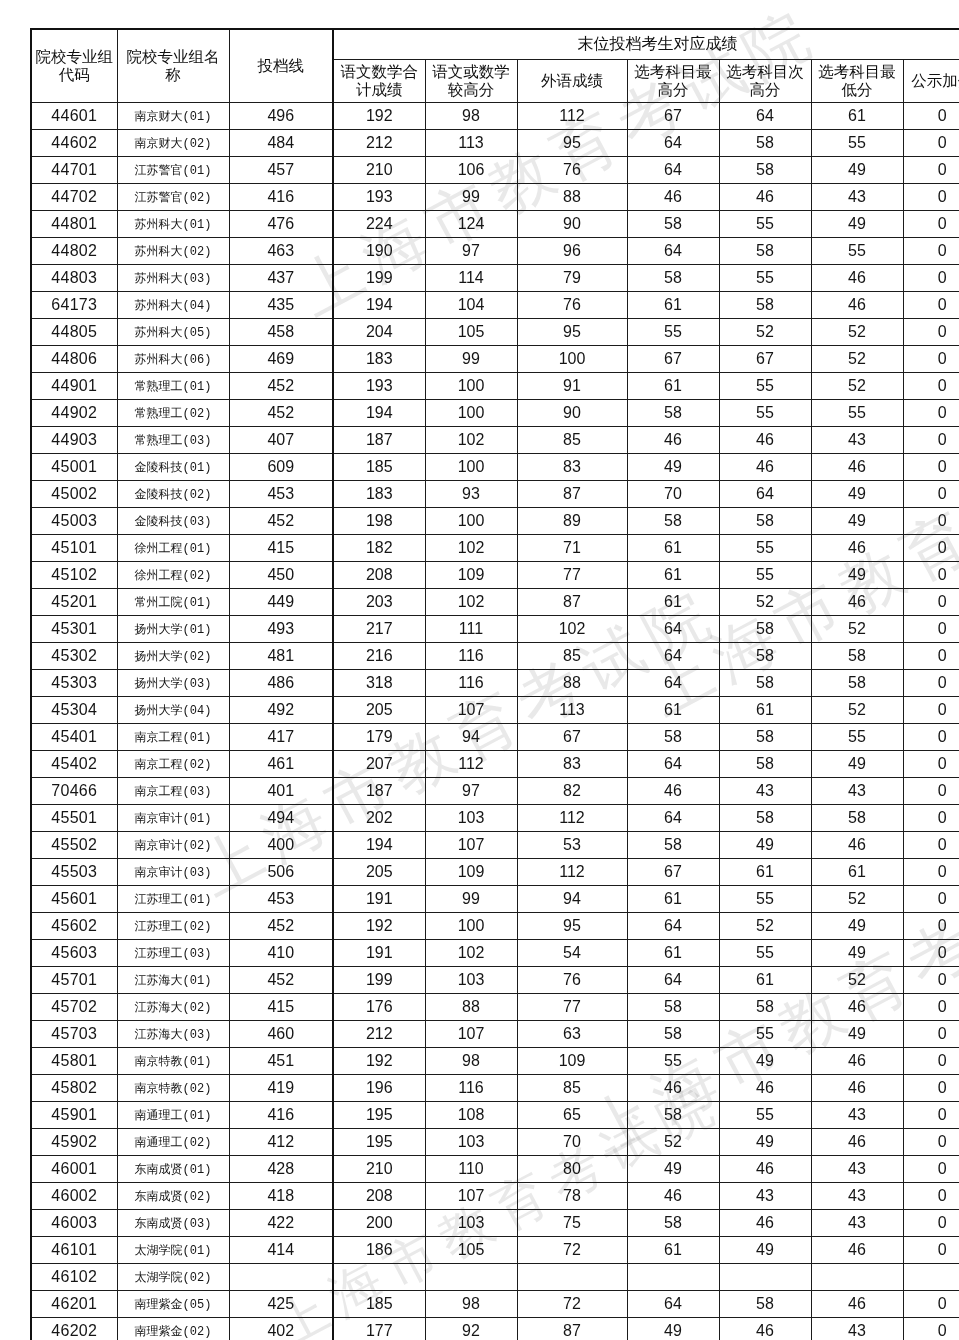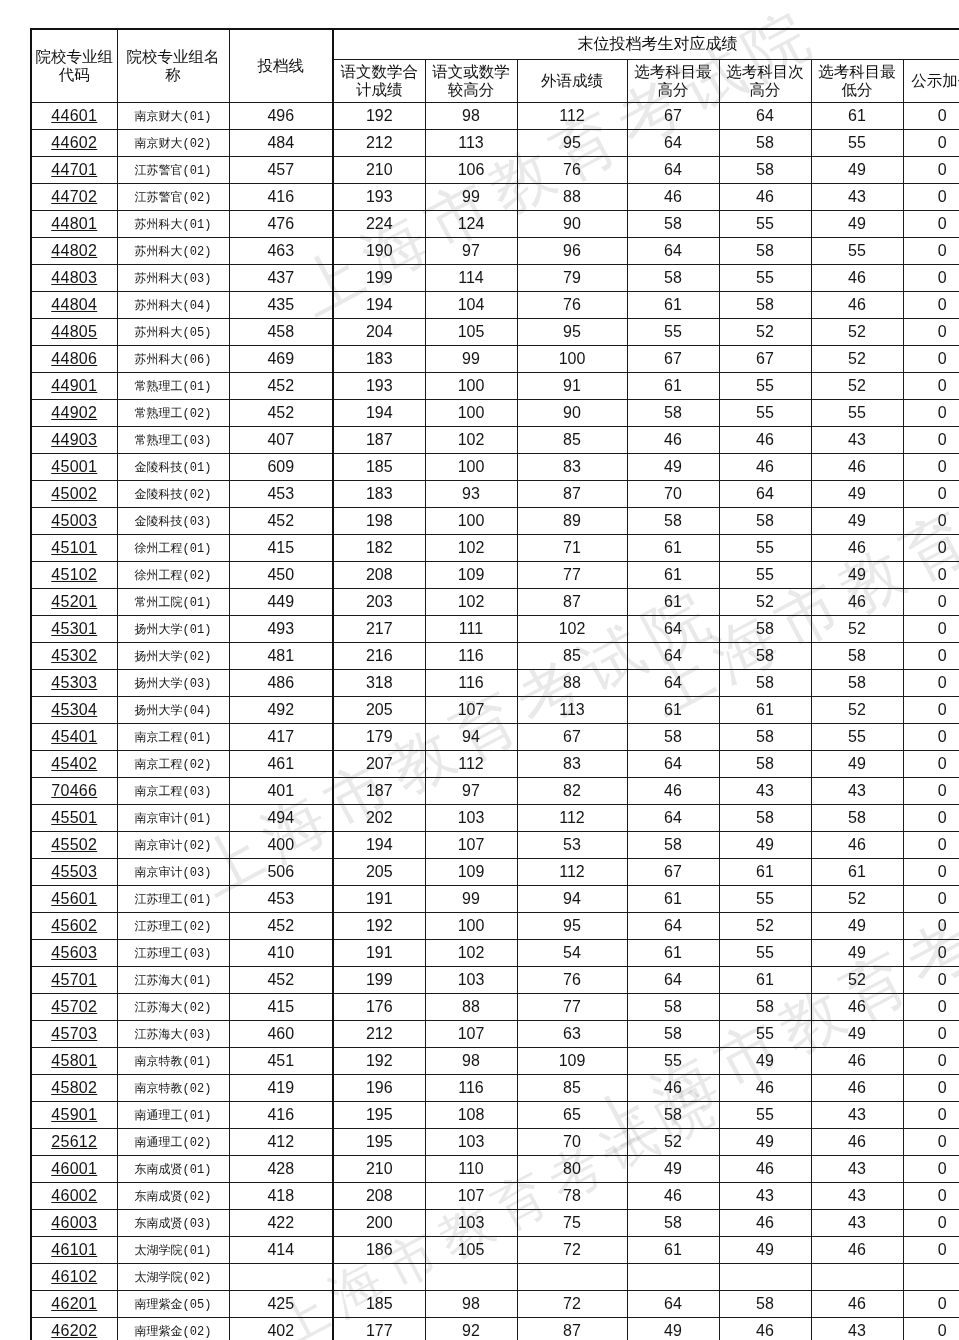--- a/index.html
+++ b/index.html
@@ -82,21 +82,20 @@
   tbody td {
     height: 24px;
     font-size: 16px;
     padding: 1px 2px;
     color: #151515;
     font-family: "Liberation Sans", "DejaVu Sans", sans-serif;
   }
   tbody td.code {
     font-size: 16px;
     letter-spacing: 0.3px;
-    text-decoration: underline;
   }
   tbody td.name {
     font-family: Liberation Mono, monospace;
     font-size: 12px;
     letter-spacing: 0px;
   }
 
   
   col.c-code  { width: 86px; }
   col.c-name  { width: 112px; }
@@ -232,21 +231,21 @@
           <td>437</td>
           <td class="vline-strong">199</td>
           <td>114</td>
           <td>79</td>
           <td>58</td>
           <td>55</td>
           <td>46</td>
           <td>0</td>
         </tr>
         <tr>
-          <td class="code">44804</td>
+          <td class="code">64173</td>
           <td class="name">苏州科大(04)</td>
           <td>435</td>
           <td class="vline-strong">194</td>
           <td>104</td>
           <td>76</td>
           <td>61</td>
           <td>58</td>
           <td>46</td>
           <td>0</td>
         </tr>
@@ -604,21 +603,21 @@
           <td>416</td>
           <td class="vline-strong">195</td>
           <td>108</td>
           <td>65</td>
           <td>58</td>
           <td>55</td>
           <td>43</td>
           <td>0</td>
         </tr>
         <tr>
-          <td class="code">25612</td>
+          <td class="code">45902</td>
           <td class="name">南通理工(02)</td>
           <td>412</td>
           <td class="vline-strong">195</td>
           <td>103</td>
           <td>70</td>
           <td>52</td>
           <td>49</td>
           <td>46</td>
           <td>0</td>
         </tr>

